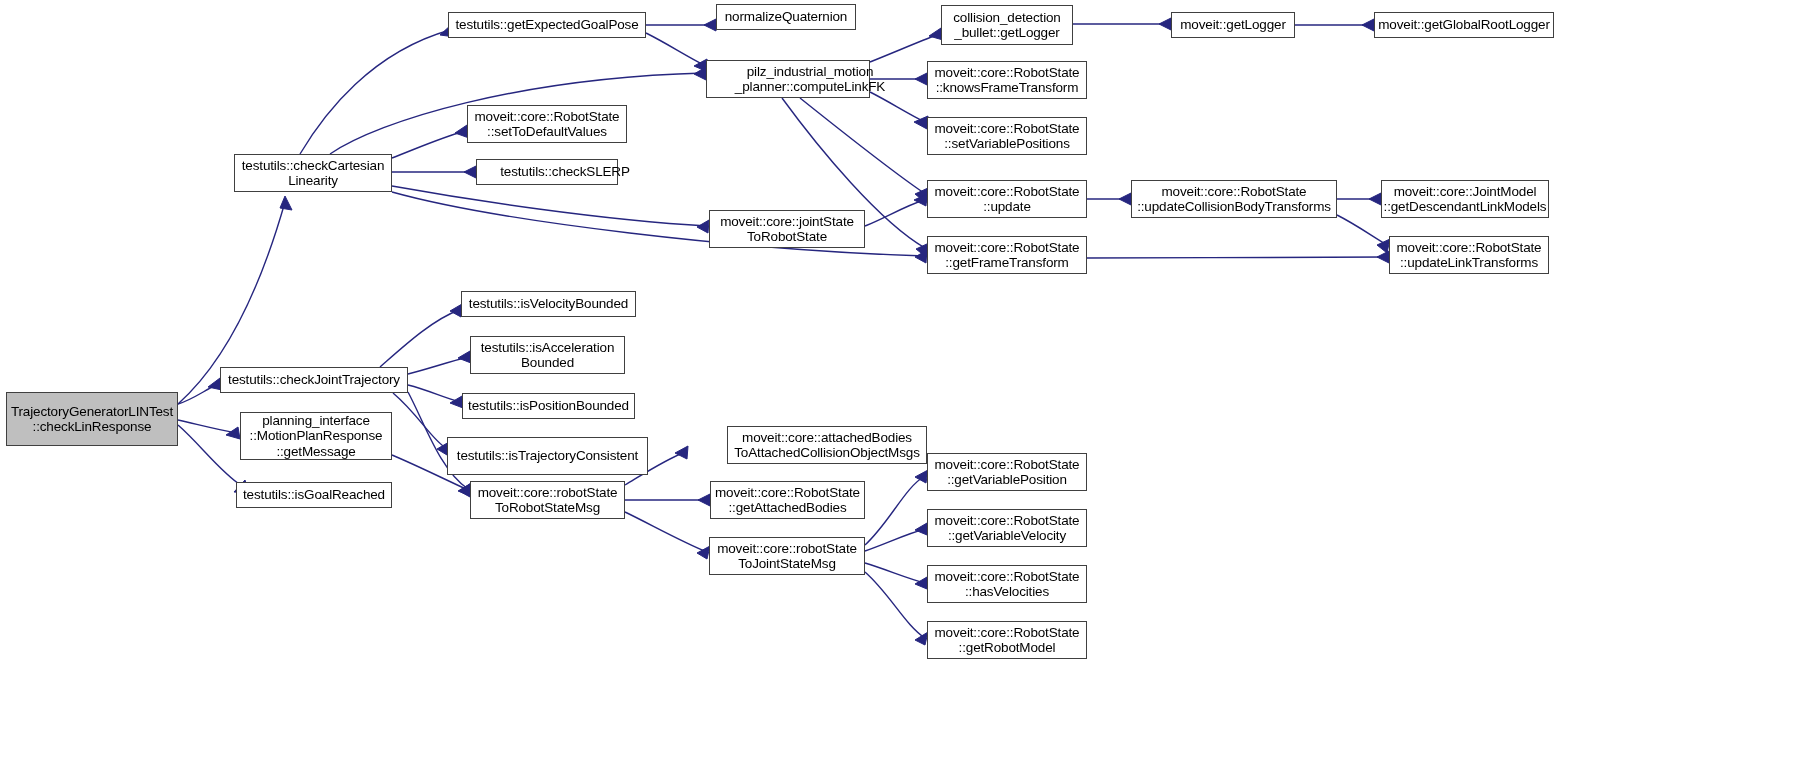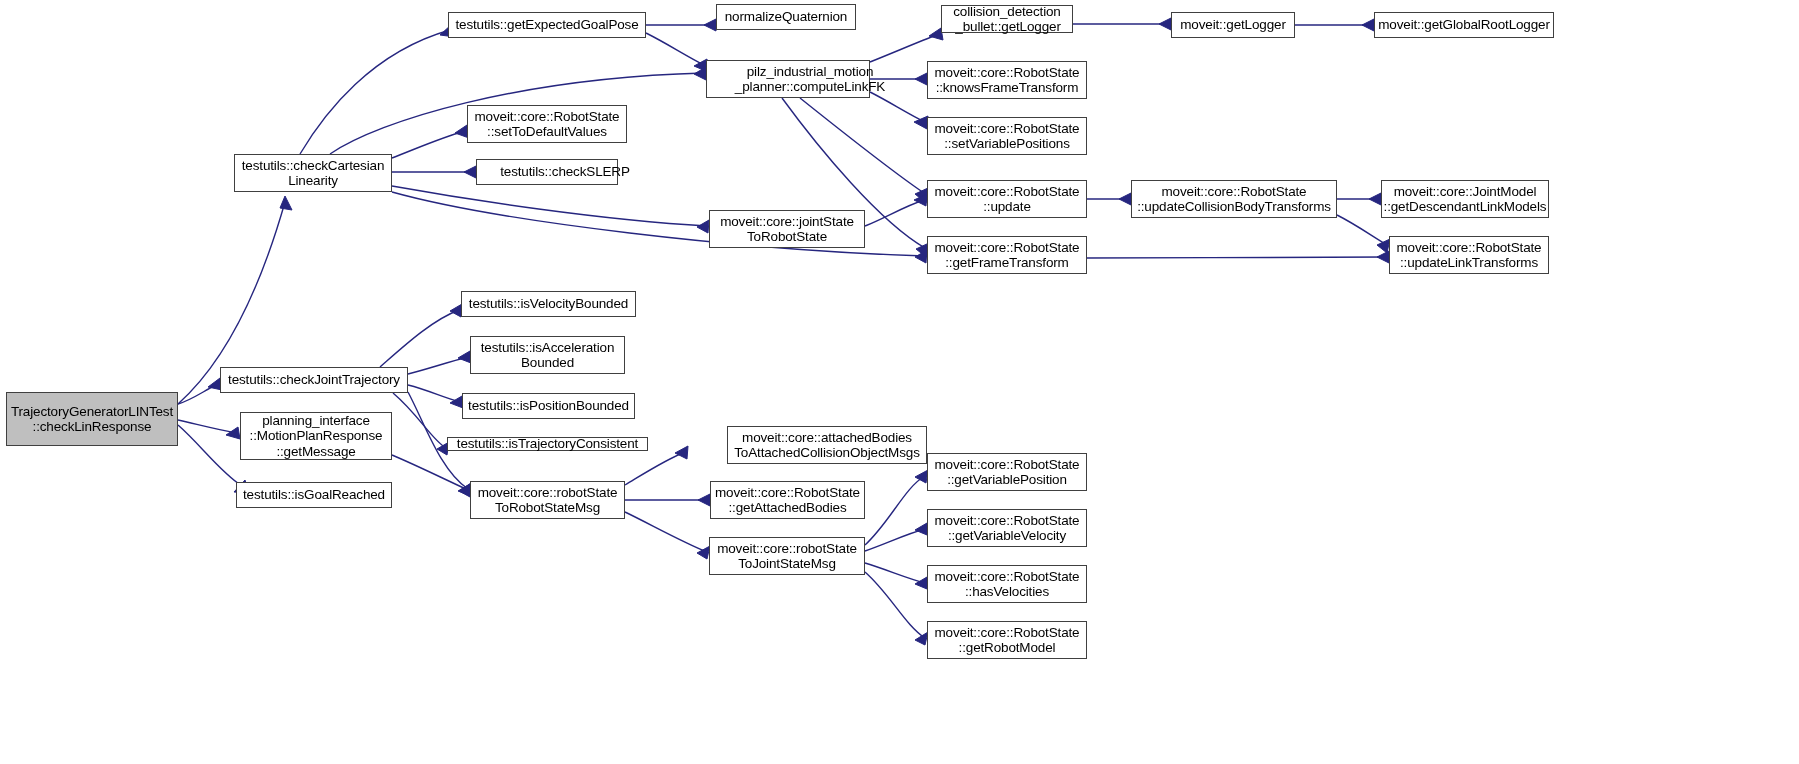--- a/index.html
+++ b/index.html
@@ -127,21 +127,21 @@
     </svg>
   <div id="nodes-layer">
       <div class="node highlight" style="left: 6px; top: 392px; width: 172px; height: 54px;">TrajectoryGeneratorLINTest
 ::checkLinResponse</div>
       <div class="node" style="left: 234px; top: 154px; width: 158px; height: 38px;">testutils::checkCartesian
 Linearity</div>
       <div class="node" style="left: 448px; top: 12px; width: 198px; height: 26px;">testutils::getExpectedGoalPose</div>
       <div class="node" style="left: 716px; top: 4px; width: 140px; height: 26px;">normalizeQuaternion</div>
       <div class="node" style="left: 706px; top: 60px; width: 164px; height: 38px; padding-left: 44px;">pilz_industrial_motion
 _planner::computeLinkFK</div>
-      <div class="node" style="left: 941px; top: 5px; width: 132px; height: 28px; text-align: right;">collision_detection
+      <div class="node" style="left: 941px; top: 5px; width: 132px; height: 40px;">collision_detection
 _bullet::getLogger</div>
       <div class="node" style="left: 1171px; top: 12px; width: 124px; height: 26px;">moveit::getLogger</div>
       <div class="node" style="left: 1374px; top: 12px; width: 180px; height: 26px;">moveit::getGlobalRootLogger</div>
       <div class="node" style="left: 927px; top: 61px; width: 160px; height: 38px;">moveit::core::RobotState
 ::knowsFrameTransform</div>
       <div class="node" style="left: 927px; top: 117px; width: 160px; height: 38px;">moveit::core::RobotState
 ::setVariablePositions</div>
       <div class="node" style="left: 467px; top: 105px; width: 160px; height: 38px;">moveit::core::RobotState
 ::setToDefaultValues</div>
       <div class="node" style="left: 476px; top: 159px; width: 142px; height: 26px; padding-left: 36px;">testutils::checkSLERP</div>
@@ -155,21 +155,21 @@
 ::updateCollisionBodyTransforms</div>
       <div class="node" style="left: 1381px; top: 180px; width: 168px; height: 38px;">moveit::core::JointModel
 ::getDescendantLinkModels</div>
       <div class="node" style="left: 1389px; top: 236px; width: 160px; height: 38px;">moveit::core::RobotState
 ::updateLinkTransforms</div>
       <div class="node" style="left: 220px; top: 367px; width: 188px; height: 26px;">testutils::checkJointTrajectory</div>
       <div class="node" style="left: 461px; top: 291px; width: 175px; height: 26px;">testutils::isVelocityBounded</div>
       <div class="node" style="left: 470px; top: 336px; width: 155px; height: 38px;">testutils::isAcceleration
 Bounded</div>
       <div class="node" style="left: 462px; top: 393px; width: 173px; height: 26px;">testutils::isPositionBounded</div>
-      <div class="node" style="left: 447px; top: 437px; width: 201px; height: 14px; text-align: right;">testutils::isTrajectoryConsistent</div>
+      <div class="node" style="left: 447px; top: 437px; width: 201px; height: 38px; text-align: right;">testutils::isTrajectoryConsistent</div>
       <div class="node" style="left: 240px; top: 412px; width: 152px; height: 48px;">planning_interface
 ::MotionPlanResponse
 ::getMessage</div>
       <div class="node" style="left: 236px; top: 482px; width: 156px; height: 26px;">testutils::isGoalReached</div>
       <div class="node" style="left: 470px; top: 481px; width: 155px; height: 38px;">moveit::core::robotState
 ToRobotStateMsg</div>
       <div class="node" style="left: 687px; top: 426px; width: 200px; height: 38px; margin-left: 40px;">moveit::core::attachedBodies
 ToAttachedCollisionObjectMsgs</div>
       <div class="node" style="left: 710px; top: 481px; width: 155px; height: 38px;">moveit::core::RobotState
 ::getAttachedBodies</div>

